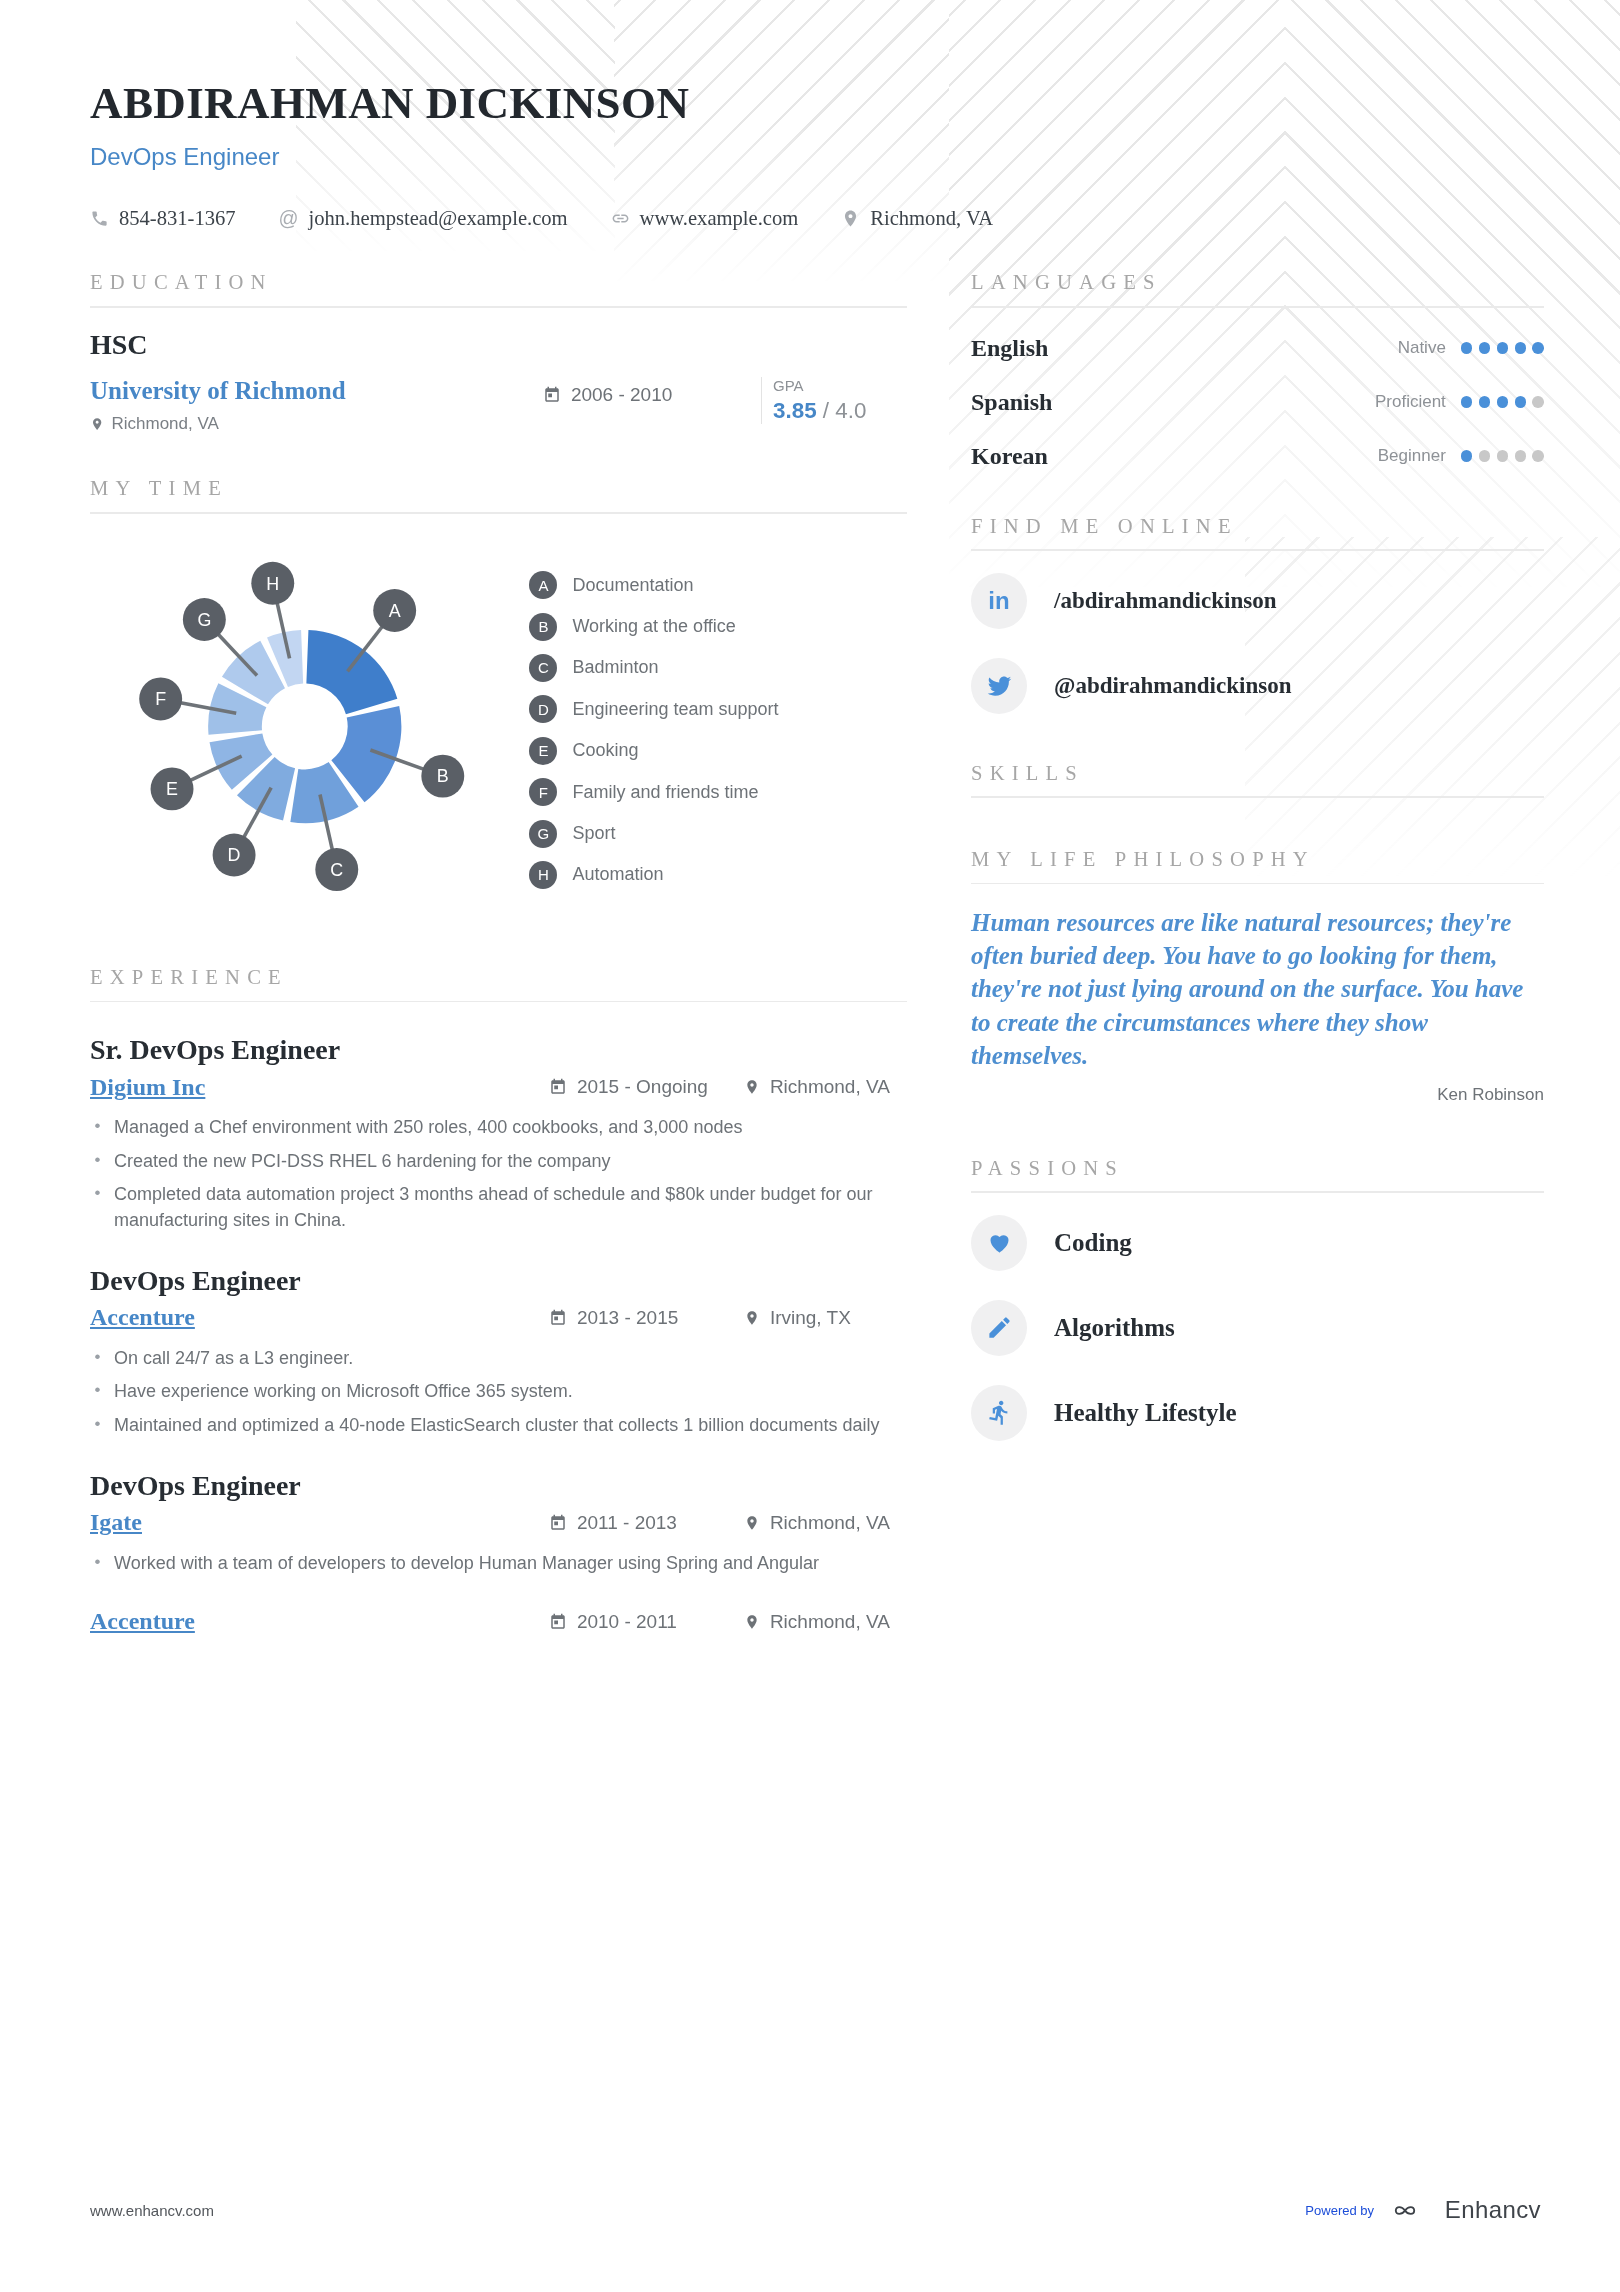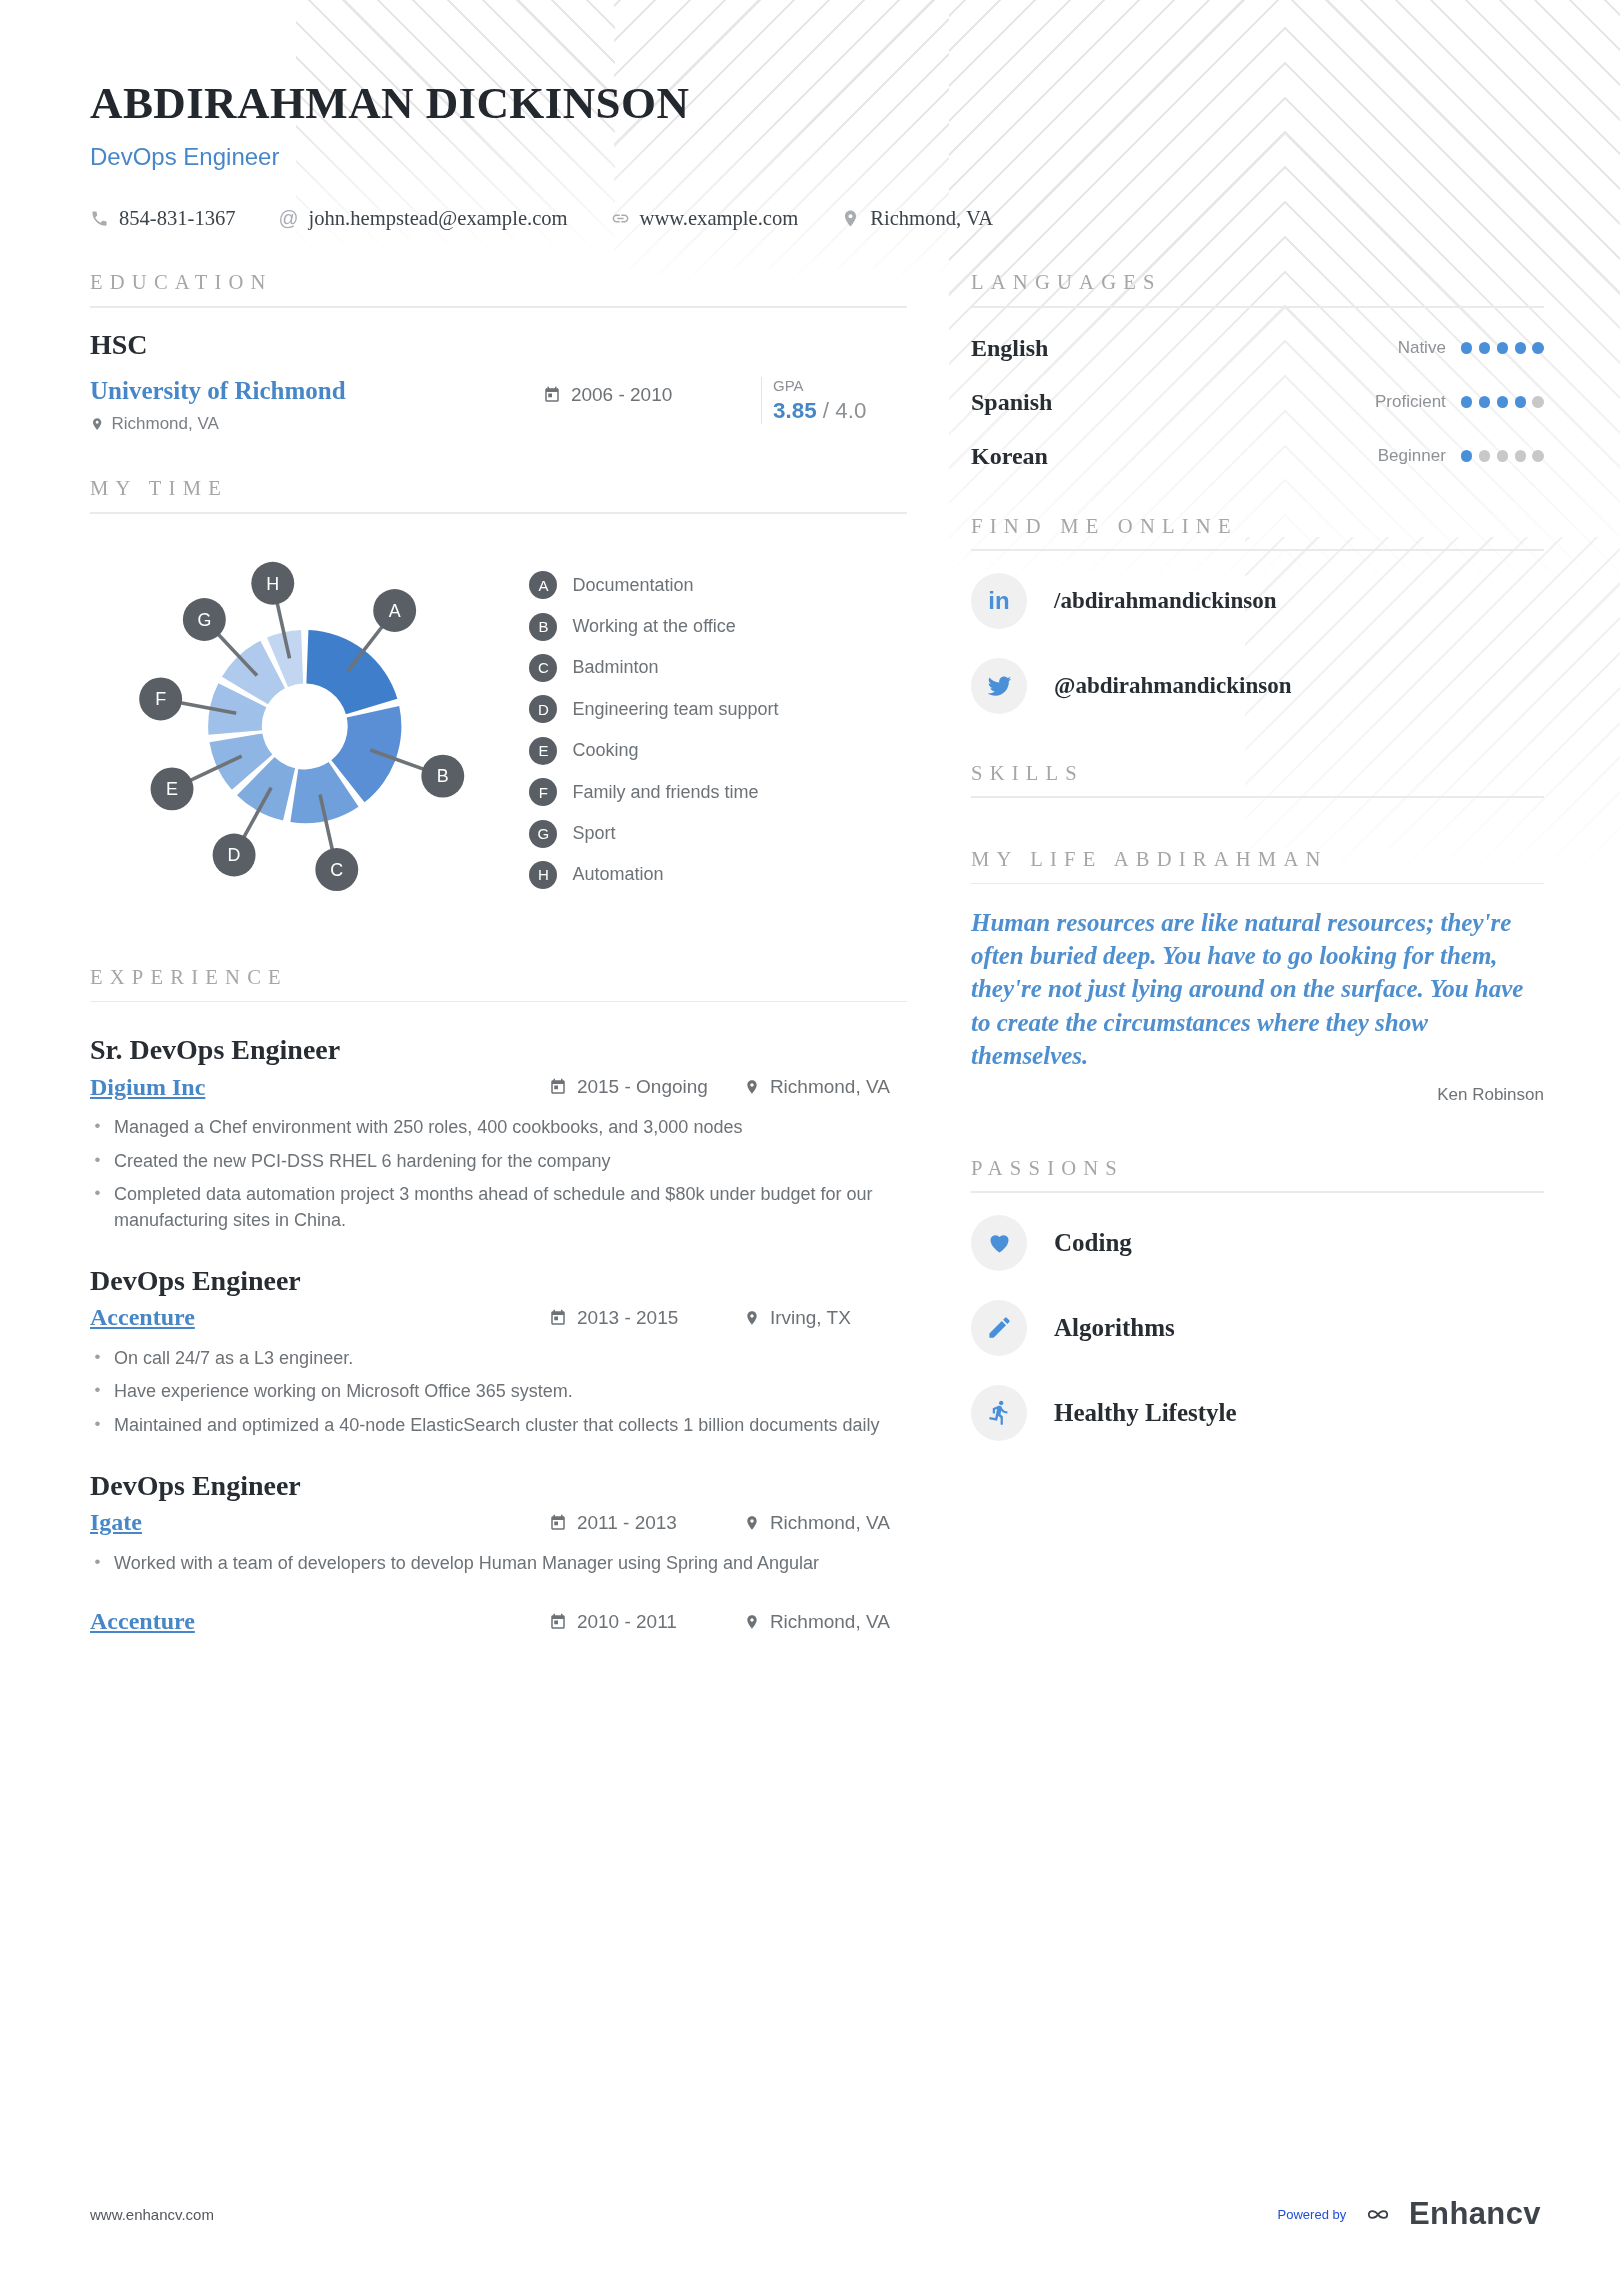--- a/index.html
+++ b/index.html
@@ -84,21 +84,21 @@
   .sec-exp{margin-top:41px;}
   .sec-findme{margin-top:45px;}
   .sec-skills{margin-top:48px;}
   .sec-philosophy{margin-top:50px;}
   .sec-passions{margin-top:52px;}
   
   .footer{position:absolute;left:90px;right:79px;top:2196px;display:flex;justify-content:space-between;align-items:center;z-index:1;}
   .footer-site{font-size:15px;color:#53575c;}
   .footer-right{display:flex;align-items:center;gap:13.4px;}
   .powered{font-size:13px;color:#1d4ed8;}
-  .brand{font-size:31px;color:#3f444a;font-weight:700;letter-spacing:0.4px;}
+  .brand{font-size:24px;color:#3f444a;font-weight:400;letter-spacing:0.4px;margin-left:8px;}
 </style>
 </head>
 <body>
 
 <div class="deco stripesA fadeB" style="left:296px;width:319px;height:264px;"></div>
 <div class="deco stripesB fadeB" style="left:614px;width:335px;height:296px;"></div>
 <div class="deco stripesB fadeB" style="left:949px;width:336px;height:618px;"></div>
 <div class="deco stripesA fadeB" style="left:1285px;width:335px;height:618px;"></div>
 <div class="deco stripesB fadeB" style="left:1245px;top:537px;width:375px;height:358px;opacity:.55;"></div>
 
@@ -395,21 +395,21 @@
           <span class="handle">@abdirahmandickinson</span>
         </div>
       </section>
 
       <section class="sec-skills">
         <h2 class="section-title">SKILLS</h2>
         <div class="rule"></div>
       </section>
 
       <section class="sec-philosophy">
-        <h2 class="section-title">MY LIFE ABDIRAHMAN</h2>
+        <h2 class="section-title">MY LIFE PHILOSOPHY</h2>
         <div class="rule"></div>
         <div class="quote">Human resources are like natural resources; they're often buried deep. You have to go looking for them, they're not just lying around on the surface. You have to create the circumstances where they show themselves.</div>
         <div class="quote-author">Ken Robinson</div>
       </section>
 
       <section class="sec-passions">
         <h2 class="section-title">PASSIONS</h2>
         <div class="rule"></div>
         <div class="icon-row">
           <span class="icon-circle">

